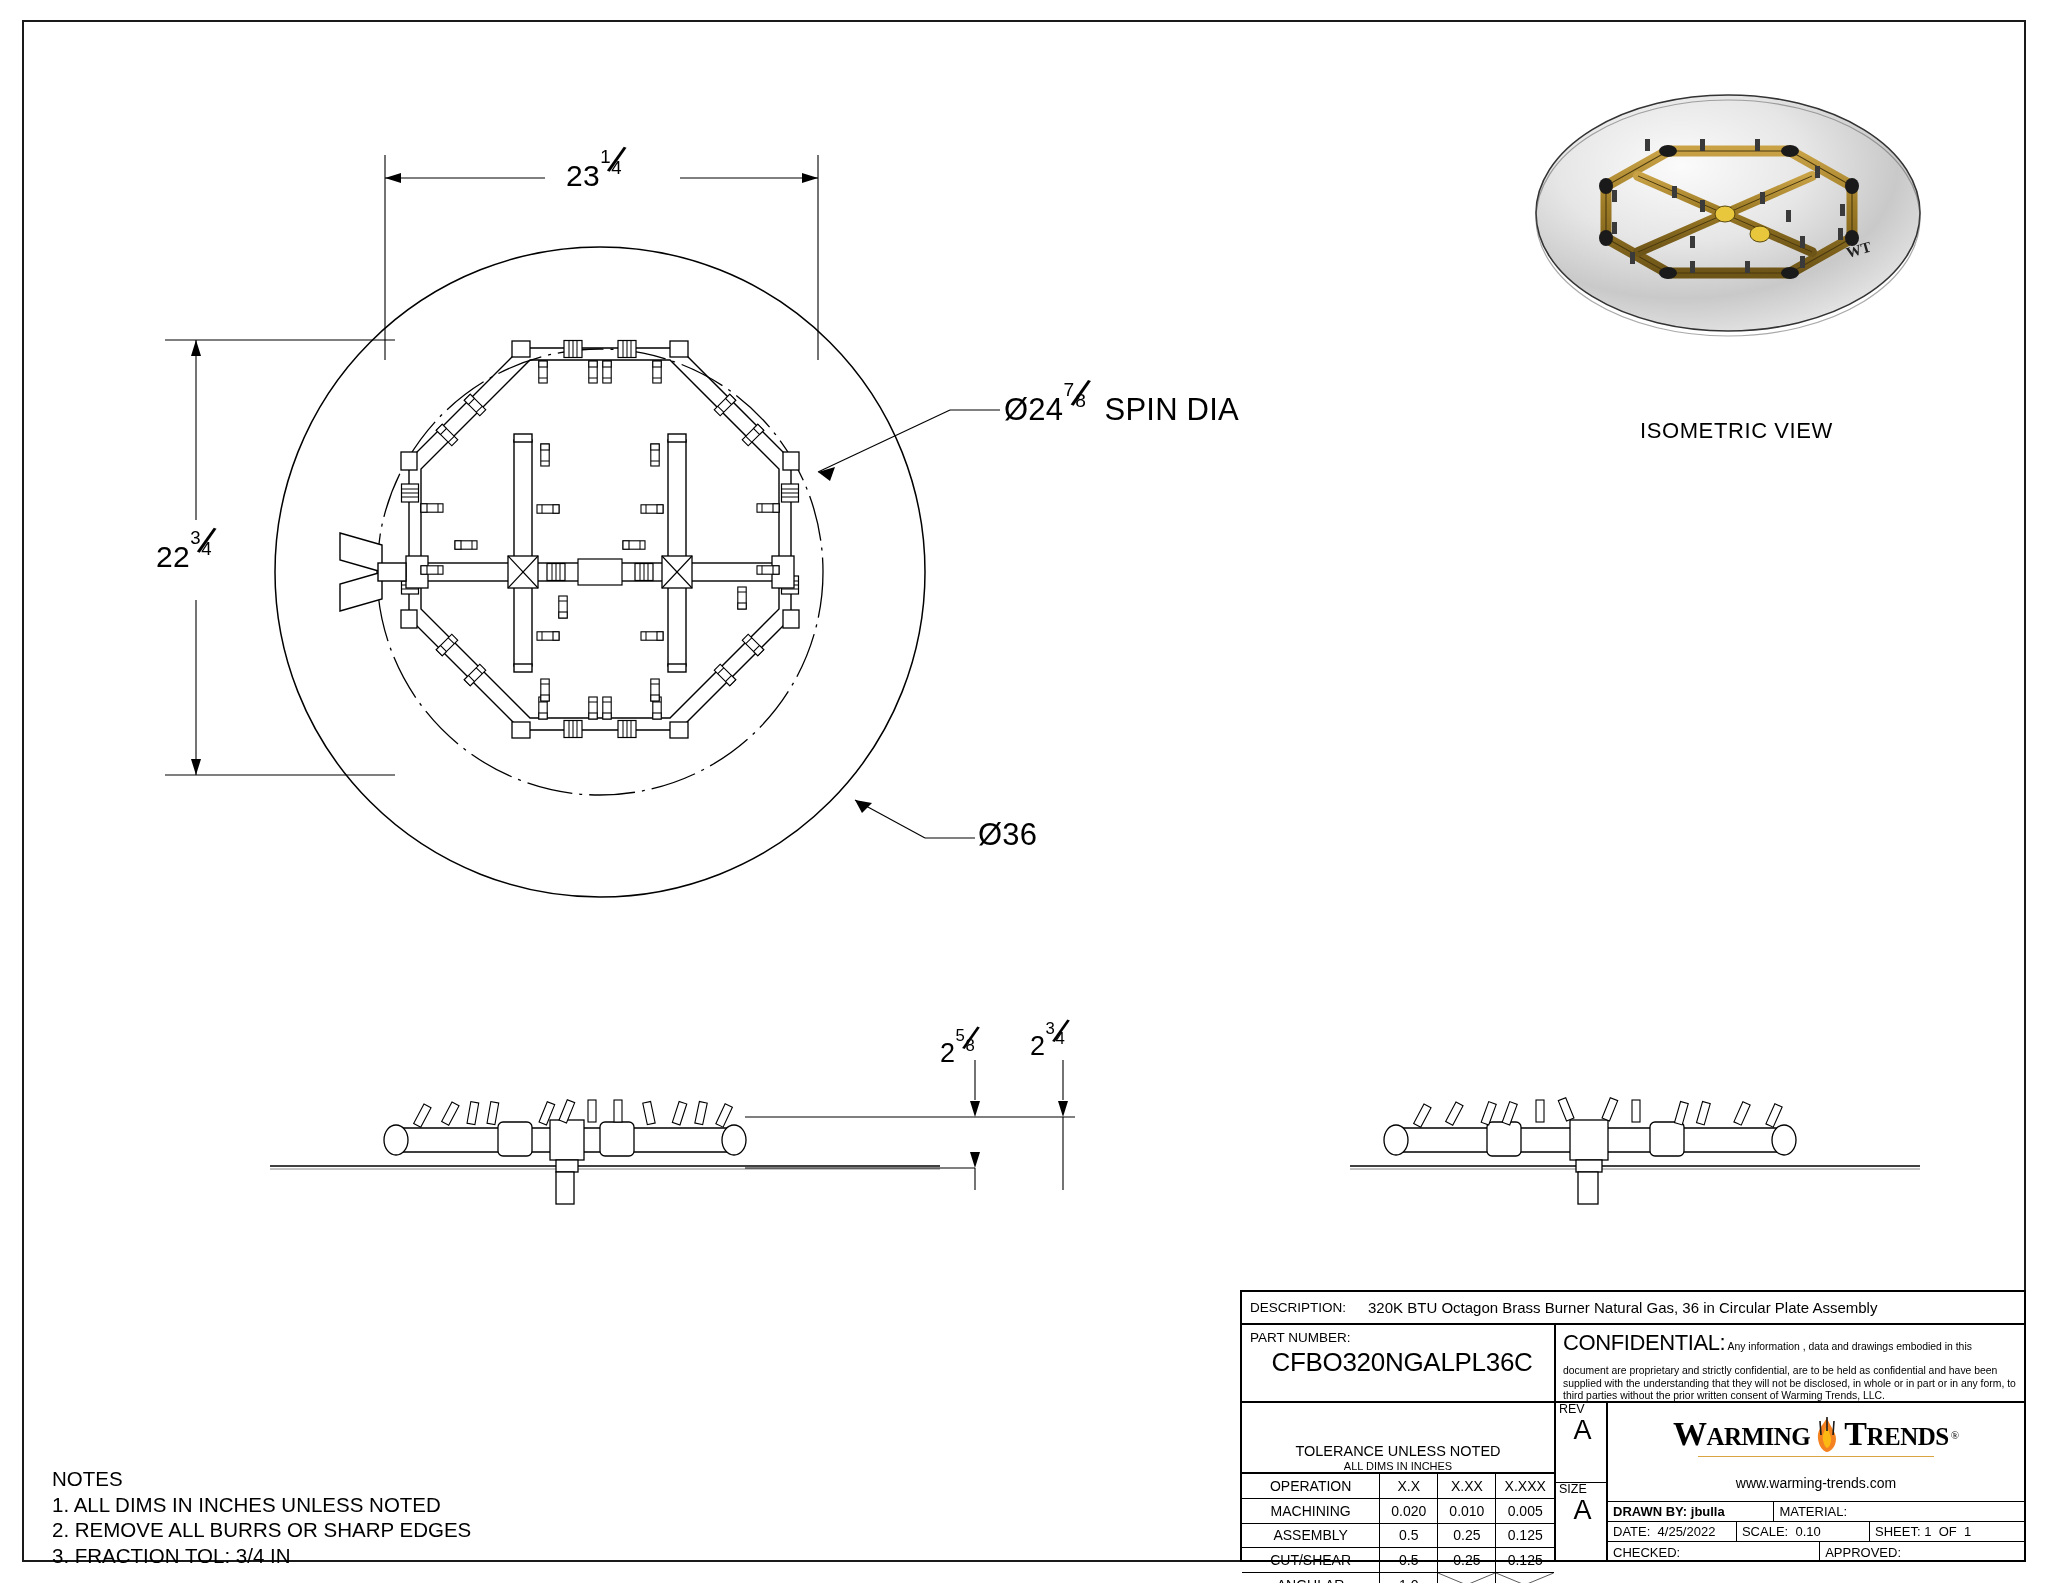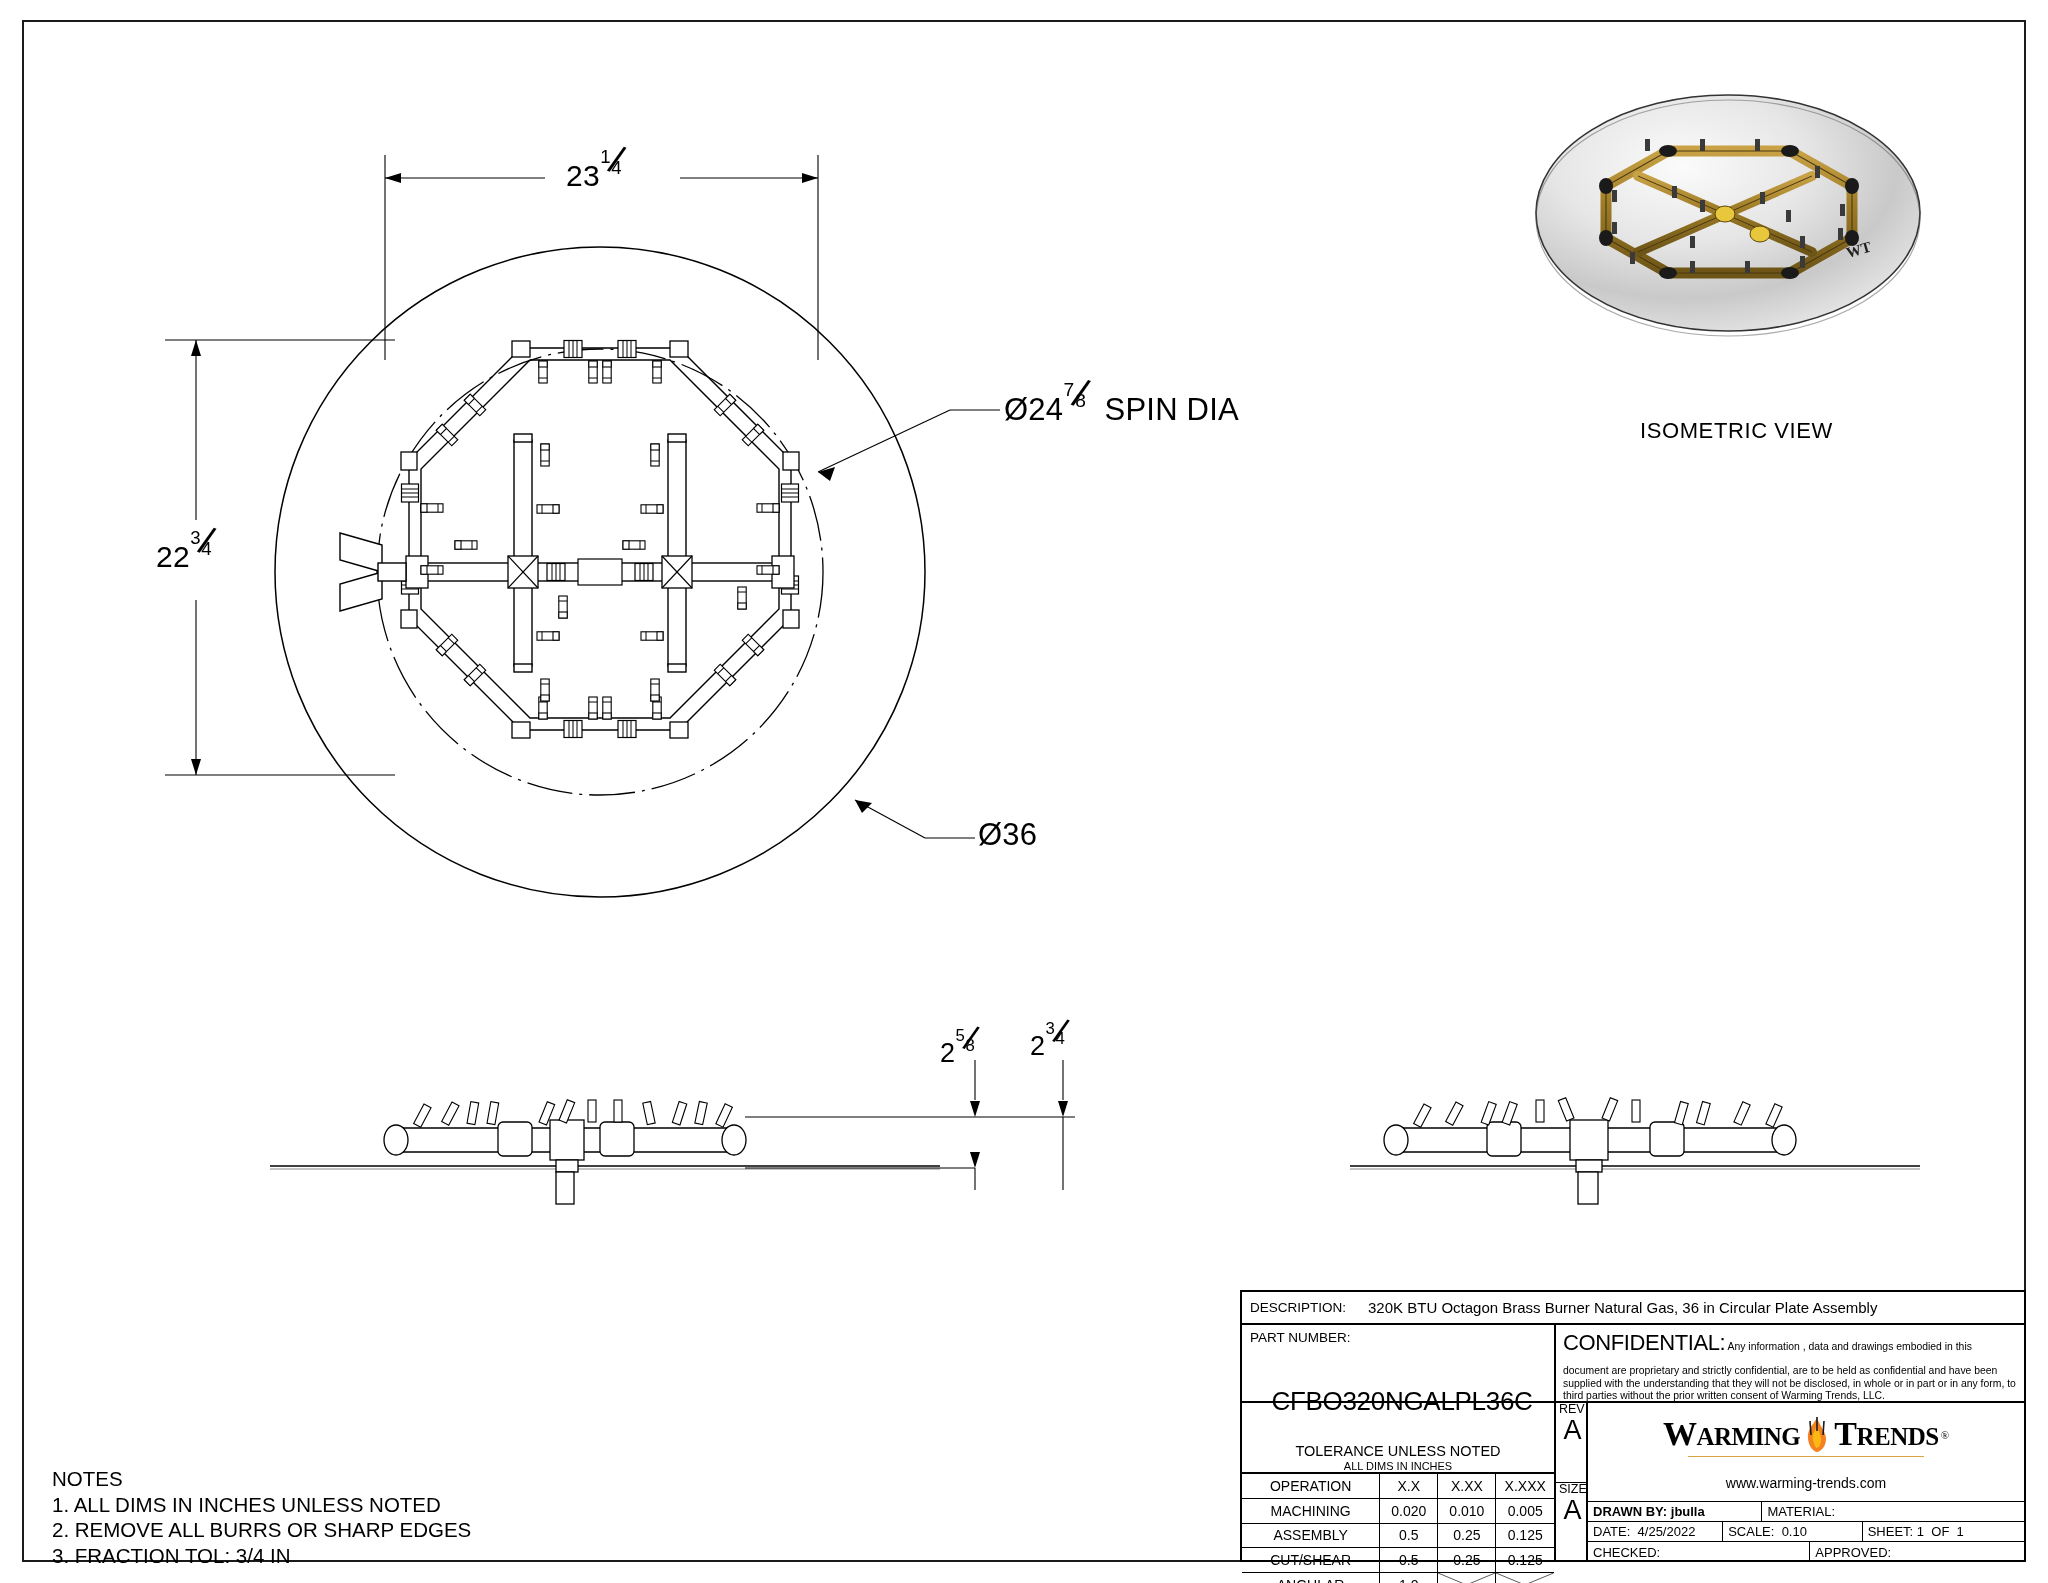--- a/index.html
+++ b/index.html
@@ -37,21 +37,21 @@
       font-size:13px;}
   .tb .row{display:flex;box-sizing:border-box;}
 
   .r-desc{height:31px;border-bottom:2px solid #000;padding-left:8px;
           align-items:center;display:flex;gap:22px;}
   .r-desc .k{font-size:13.5px;}
   .r-desc .v{font-size:15px;}
 
   .r-pn{height:78px;border-bottom:2px solid #000;}
   .pn-left{width:314px;border-right:2px solid #000;box-sizing:border-box;
-           padding:5px 0 0 8px;display:flex;flex-direction:column;gap:39px;}
+           padding:5px 0 0 8px;display:flex;flex-direction:column;}
   .pn-left .k{font-size:13.5px;}
   .pn-left .v{font-size:26px;text-align:center;margin-top:2px;letter-spacing:-.3px;}
   .pn-right{flex:1;box-sizing:border-box;padding:5px 8px 0 7px;}
   .conf-h{font-size:22px;letter-spacing:-.4px;display:inline;vertical-align:baseline;}
   .conf-b{font-size:10.4px;line-height:12.6px;display:inline;}
   .conf-rest{font-size:10.4px;line-height:12.6px;margin-top:9px;}
 
   .r-main{height:159px;}
   .tol-wrap{width:314px;border-right:2px solid #000;box-sizing:border-box;
             display:flex;flex-direction:column;}
@@ -63,21 +63,21 @@
   table.tol td{border:1.2px solid #000;height:23.8px;text-align:center;
                font-size:14px;padding:0;}
   table.tol td.op{width:44%;}
   table.tol td:first-child{border-left:none;}
   table.tol td:last-child{border-right:none;}
   table.tol tr:last-child td{border-bottom:none;}
   .xbox{position:relative;}
   .xbox svg{position:absolute;left:0;top:0;width:100%;height:100%;}
 
   .rs-wrap{flex:1;display:flex;box-sizing:border-box;}
-  .revsize{width:32px;border-right:2px solid #000;box-sizing:border-box;
+  .revsize{width:52px;border-right:2px solid #000;box-sizing:border-box;
            display:flex;flex-direction:column;}
   .revsize .half{height:50%;box-sizing:border-box;padding-left:3px;
                  display:flex;flex-direction:column;}
   .revsize .half.top{border-bottom:1.5px solid #000;}
   .revsize .lab{font-size:12.5px;line-height:13px;}
   .revsize .val{font-size:27px;line-height:28px;text-align:center;}
 
   .logo-col{flex:1;display:flex;flex-direction:column;box-sizing:border-box;}
   .logo-box{height:99px;border-bottom:1.5px solid #000;box-sizing:border-box;
             display:flex;flex-direction:column;align-items:center;

